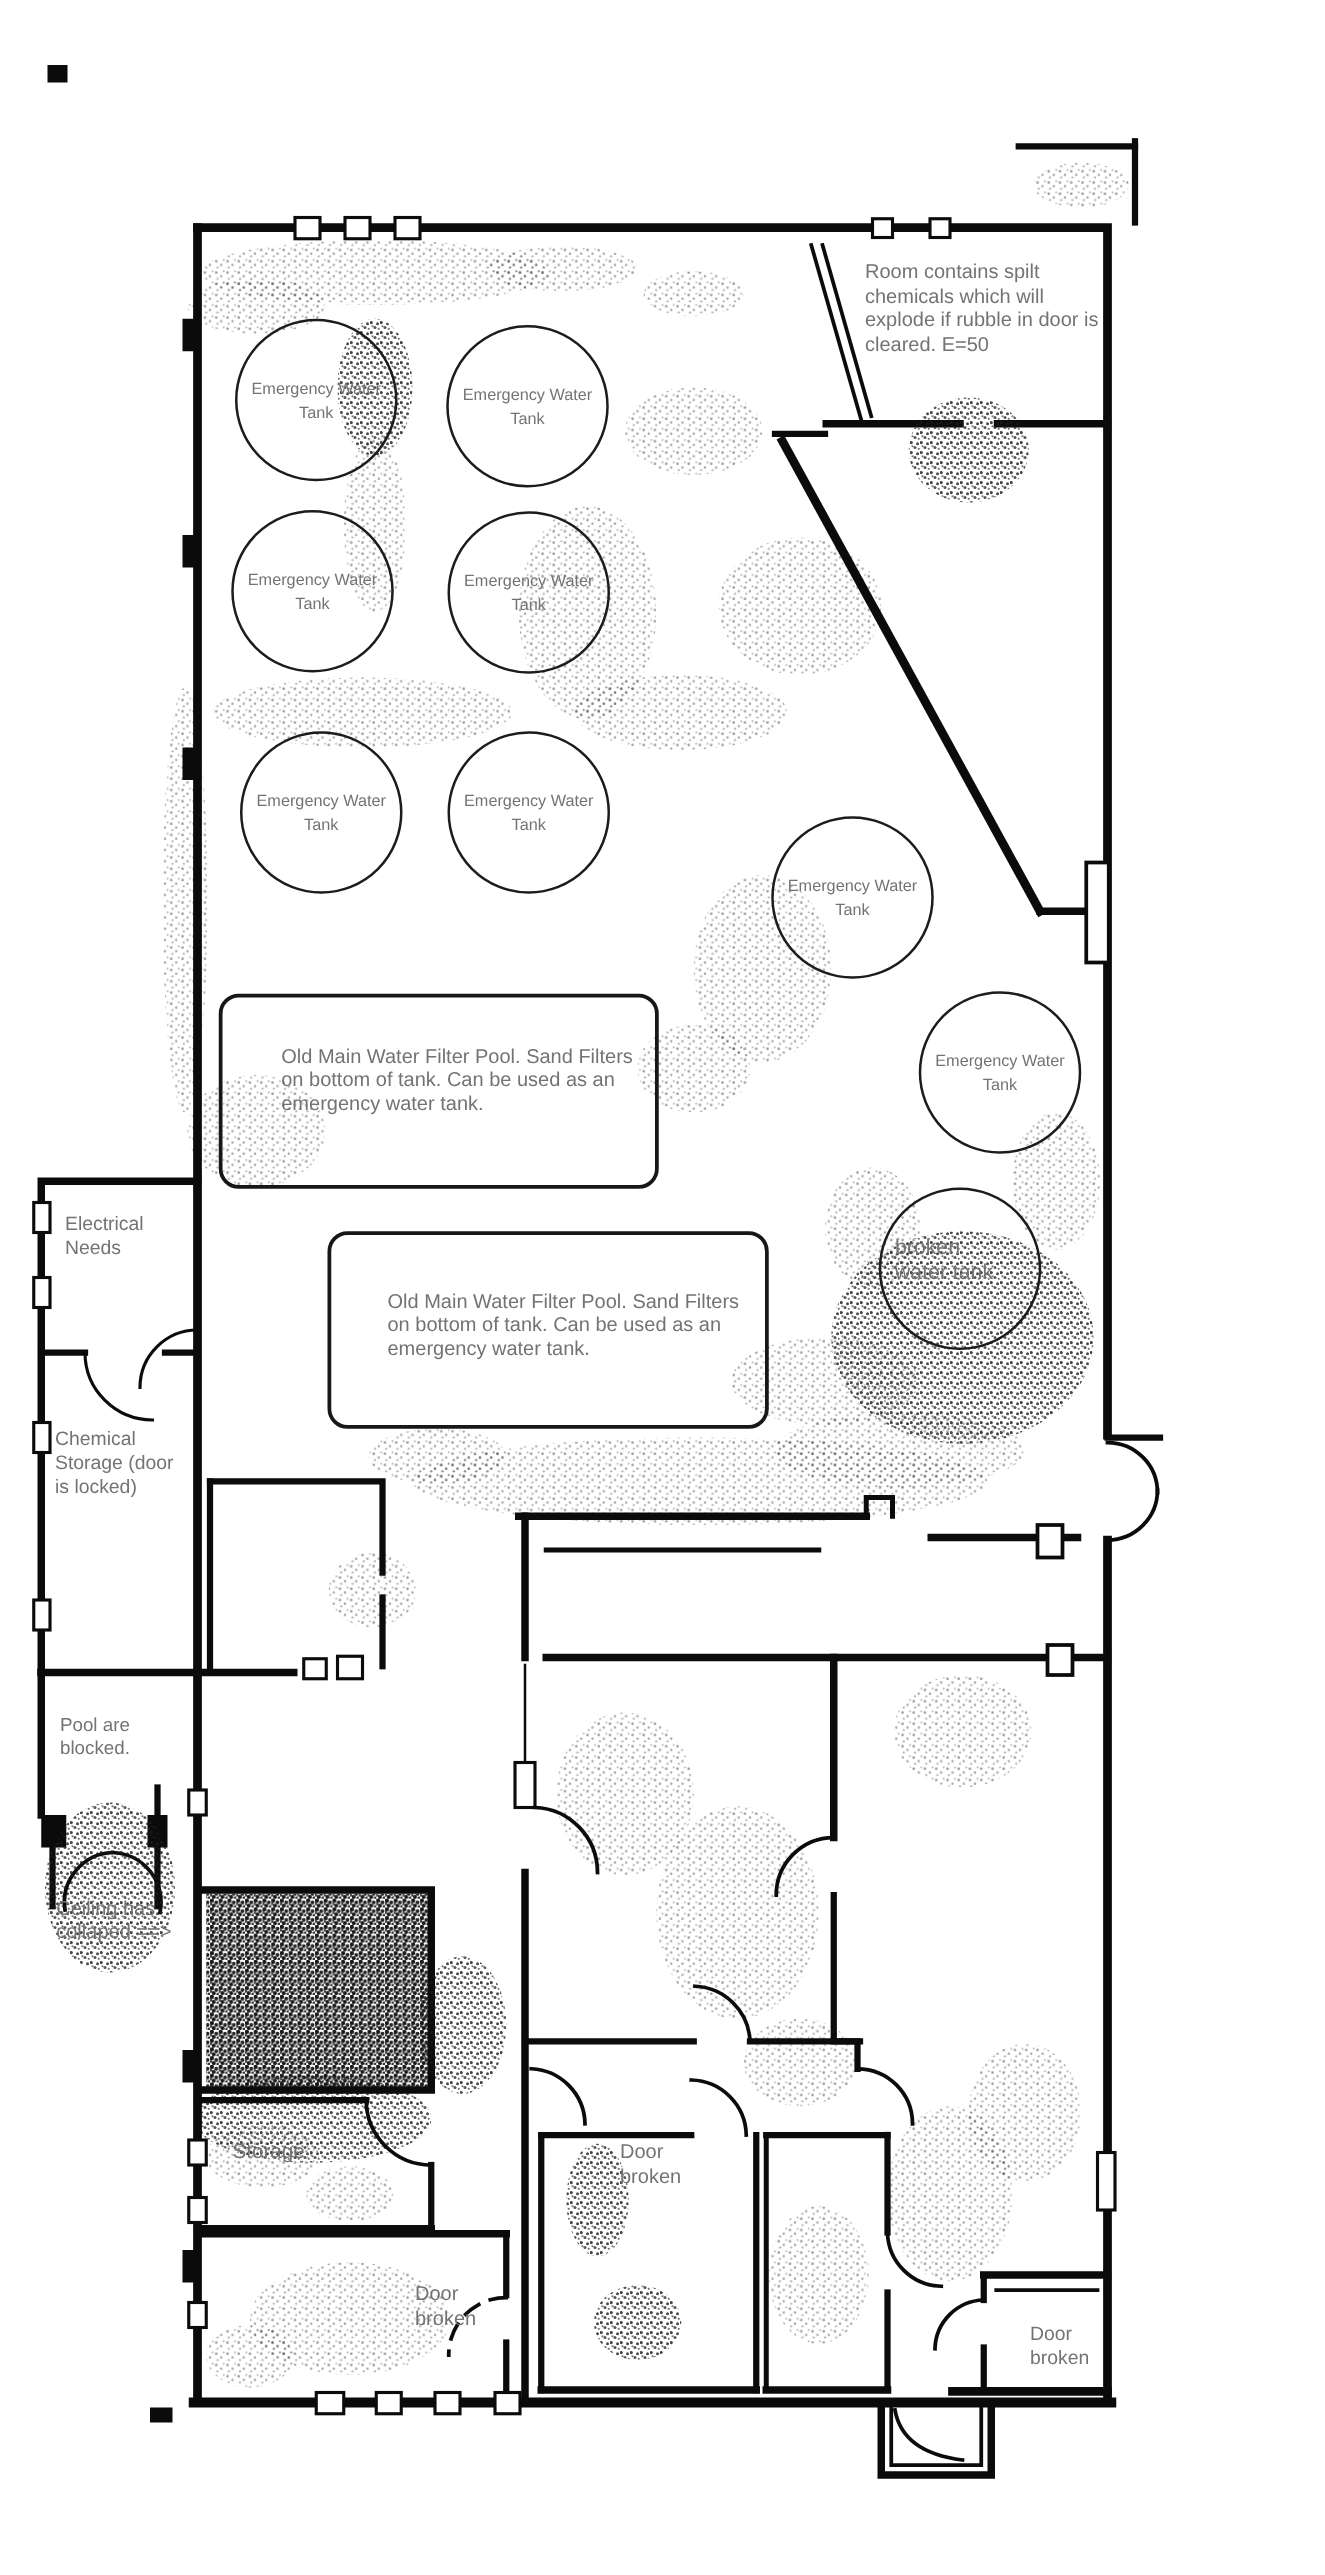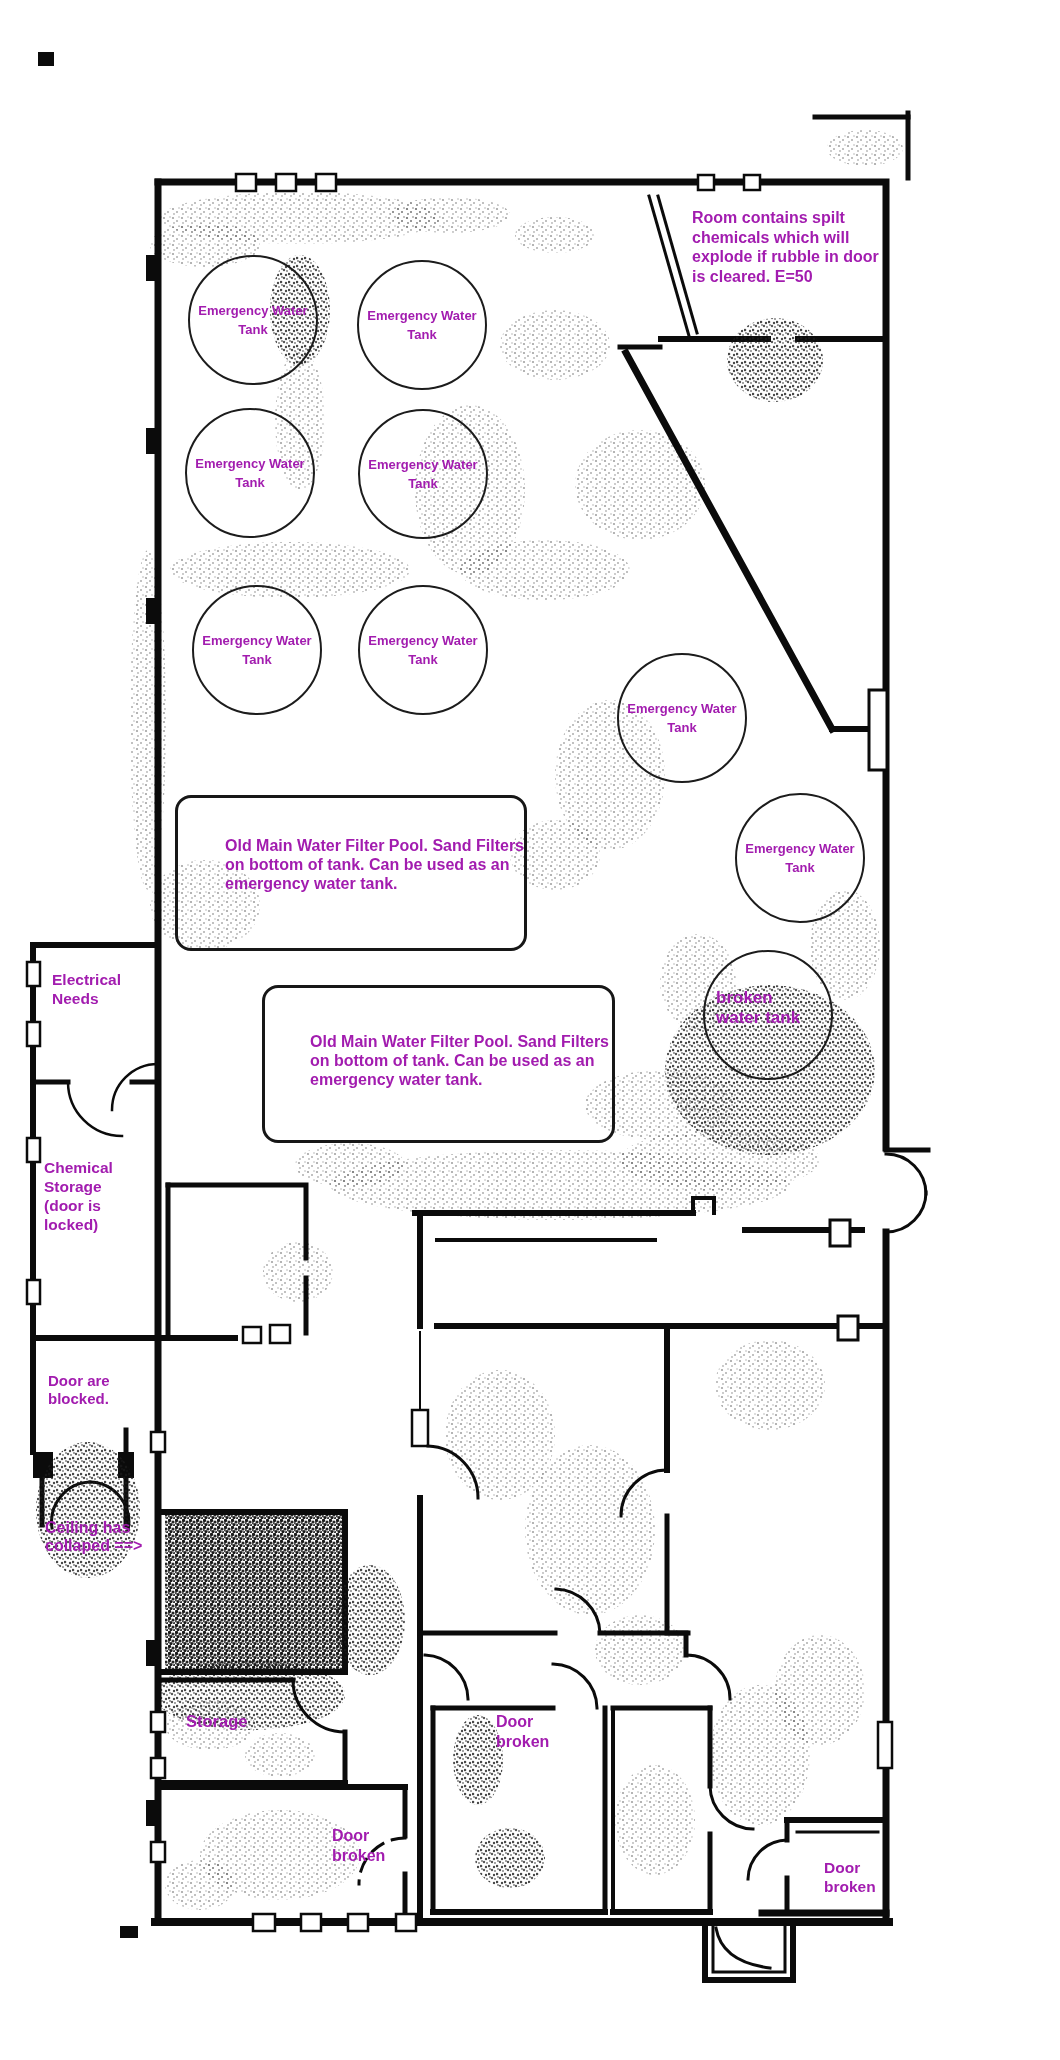--- a/index.html
+++ b/index.html
@@ -1,33 +1,33 @@
 <!DOCTYPE html>
 <html><head>
 <meta charset="utf-8">
 <style>
   html,body{margin:0;padding:0;background:#ffffff;}
   .stage{position:relative;width:1060px;height:2060px;background:#ffffff;overflow:hidden;
          font-family:"Liberation Sans",sans-serif;color:#0b0b0b;}
   .plan{position:absolute;left:0;top:0;}
-  .lbl{position:absolute;font-weight:700;color:#a21caf;}
+  .lbl{position:absolute;font-weight:400;color:#737373;}
   .tank-label{width:112px;text-align:center;font-size:13px;line-height:19px;}
   .t1{left:197px;top:301px;} .t2{left:366px;top:306px;} .t3{left:194px;top:454px;}
   .t4{left:367px;top:455px;} .t5{left:201px;top:631px;} .t6{left:367px;top:631px;}
   .t7{left:626px;top:699px;} .t8{left:744px;top:839px;}
   .broken-tank{left:716px;top:988px;width:92px;font-size:17px;line-height:20px;}
   .pool-box{position:absolute;border:3px solid #171717;border-radius:16px;}
   .pool-box.b1{left:175px;top:795px;width:346px;height:150px;}
   .pool-box.b2{left:262px;top:985px;width:347px;height:152px;}
   .pool-text{font-size:16px;line-height:19px;width:300px;}
   .pt1{left:225px;top:836px;} .pt2{left:310px;top:1032px;}
   .chem-note{left:692px;top:208px;width:190px;font-size:16px;line-height:19.5px;}
   .control-note{left:743px;top:1440px;width:130px;font-size:15.5px;line-height:19px;}
   .electrical{left:52px;top:970px;width:92px;font-size:15.5px;line-height:19px;}
-  .chem-storage{left:44px;top:1142px;width:96px;font-size:15.5px;line-height:19px;margin-top:16px;}
+  .chem-storage{left:44px;top:1142px;width:96px;font-size:15.5px;line-height:19px;}
   .doors-blocked{left:48px;top:1372px;width:96px;font-size:15px;line-height:18px;}
   .ceiling{left:45px;top:1519px;width:116px;font-size:16px;line-height:18px;}
   .bathroom{left:186px;top:1712px;width:120px;font-size:16.5px;}
   .db1{left:496px;top:1712px;width:80px;font-size:16px;line-height:20px;}
   .db2{left:332px;top:1826px;width:80px;font-size:16px;line-height:20px;}
   .db3{left:824px;top:1858px;width:74px;font-size:15.5px;line-height:19px;}
 </style>
 </head>
 <body>
 
@@ -257,20 +257,20 @@
   <div class="lbl broken-tank">broken water tank</div>
 
   <div class="pool-box b1"></div>
   <div class="pool-box b2"></div>
   <div class="lbl pool-text pt1">Old Main Water Filter Pool.  Sand Filters on bottom of tank.  Can be used as an emergency water tank.</div>
   <div class="lbl pool-text pt2">Old Main Water Filter Pool.  Sand Filters on bottom of tank.  Can be used as an emergency water tank.</div>
 
   <div class="lbl chem-note">Room contains spilt chemicals which will explode if rubble in door is cleared. E=50</div>
   <div class="lbl electrical">Electrical Needs</div>
   <div class="lbl chem-storage">Chemical Storage (door is locked)</div>
-  <div class="lbl doors-blocked">Door are blocked.</div>
+  <div class="lbl doors-blocked">Pool are blocked.</div>
   <div class="lbl ceiling">Ceiling has collaped ==&gt;</div>
   <div class="lbl bathroom">Storage</div>
   <div class="lbl db1">Door broken</div>
   <div class="lbl db2">Door broken</div>
   <div class="lbl db3">Door broken</div>
 
 </div>
 
 </body></html>

